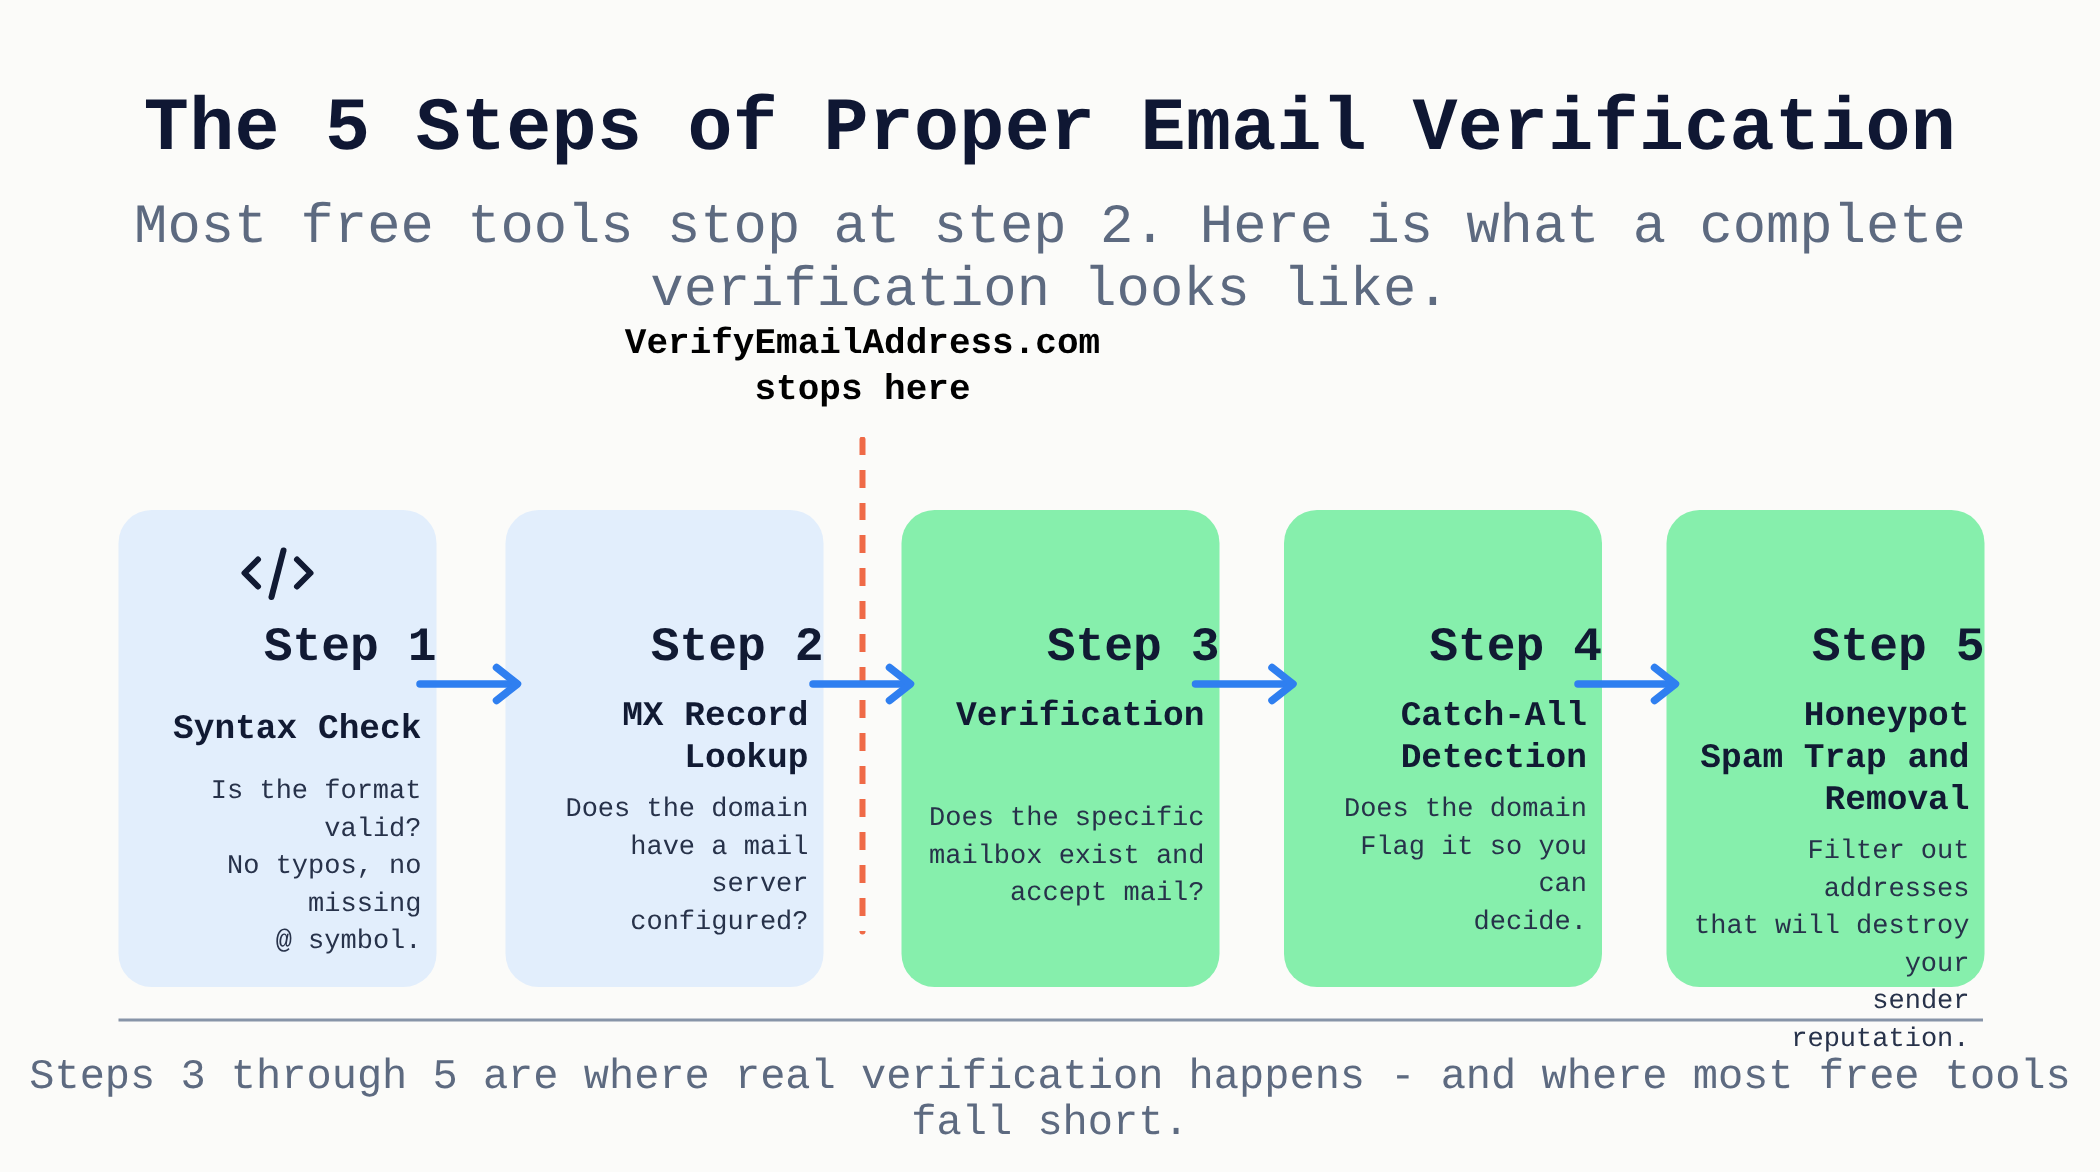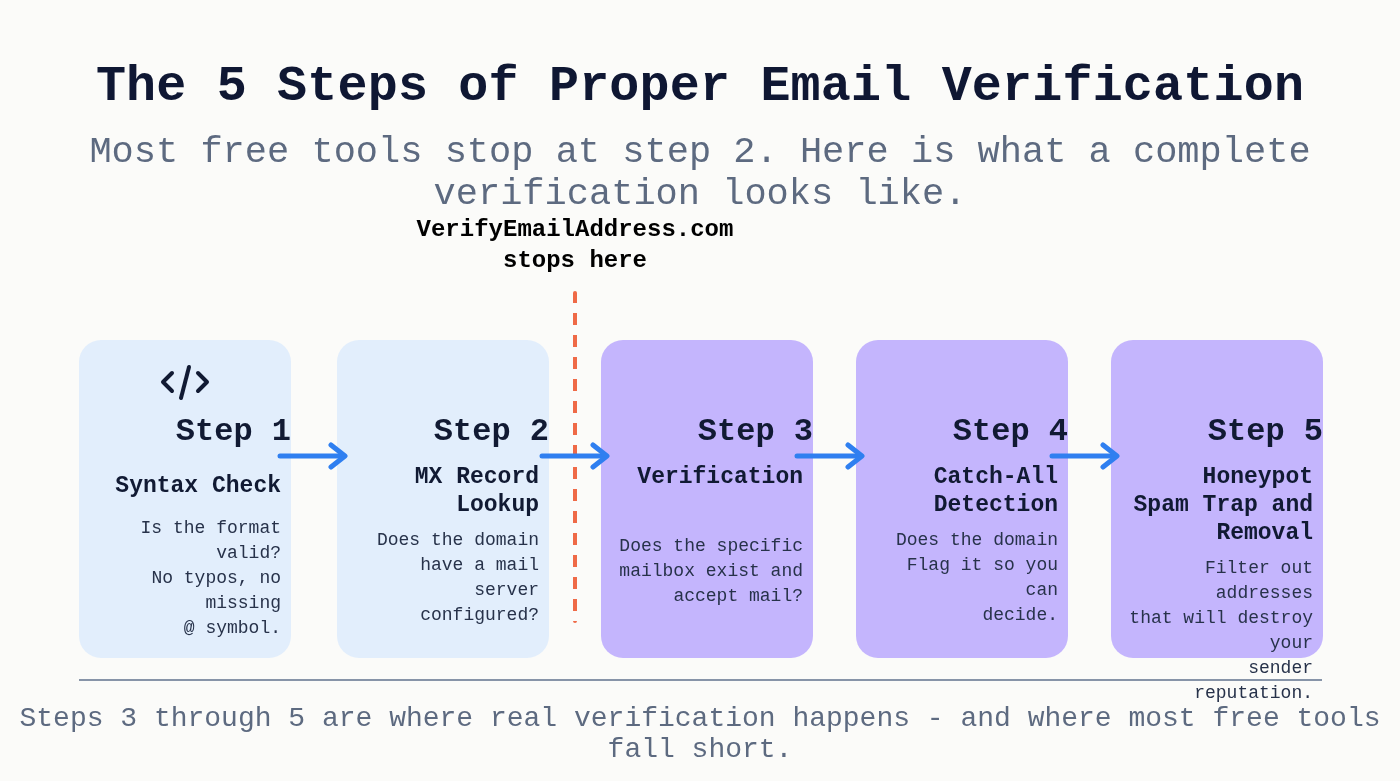--- a/index.html
+++ b/index.html
@@ -28,21 +28,21 @@
     .divider-dashed {
       position: absolute; left: 573px; top: 291px; width: 4px; height: 332px;
       background: repeating-linear-gradient(to bottom, #ef6a47 0 12px, transparent 12px 22px);
       border-radius: 2px; z-index: 3;
     }
     .card {
       position: absolute; top: 300px; width: 212px; height: 318px;
       border-radius: 22px; text-align: right; margin-top: 40px;
     }
     .card.blue { background: #e2eefc; }
-    .card.green { background: #c4b5fd; }
+    .card.green { background: #86efac; }
     .card .icon {
       position: absolute; left: 0; top: 22px; width: 100%;
       display: flex; justify-content: center;
     }
     .card .step {
       position: absolute; left: 0; width: 100%;
       font-size: 32px; font-weight: 700; color: #111a33;
     }
     .card .name {
       position: absolute; left: 10px; width: 192px;

